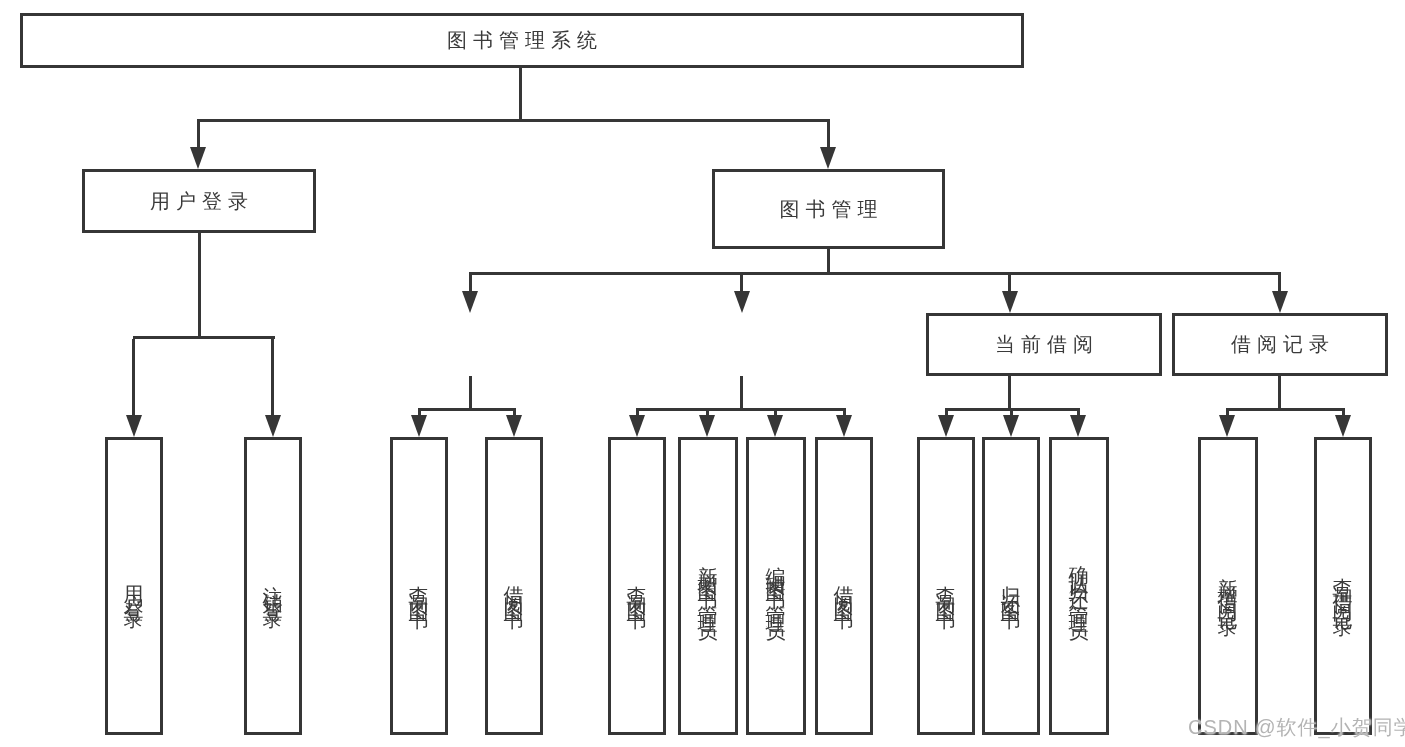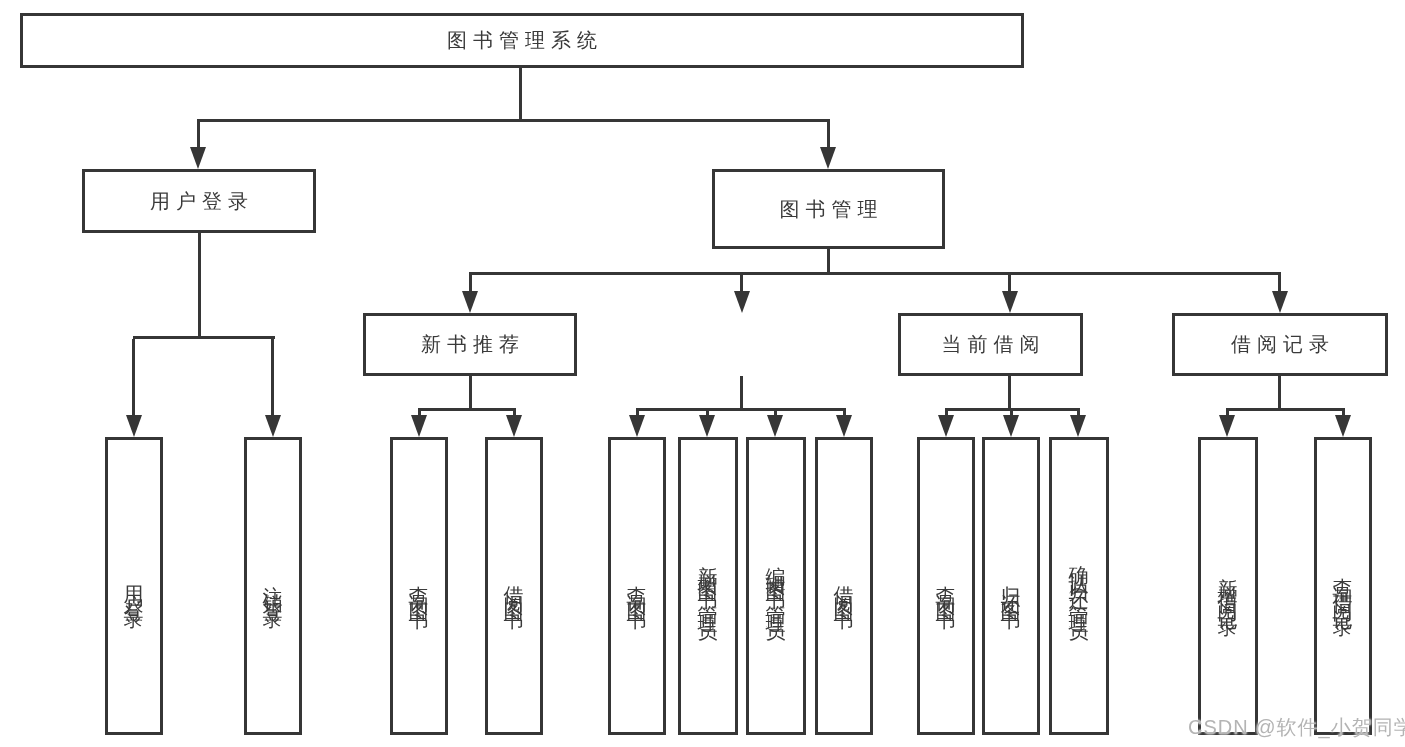--- a/index.html
+++ b/index.html
@@ -69,22 +69,21 @@
   <div class="h" style="left:469px;top:272px;width:812px"></div>
   <div class="v" style="left:469px;top:275px;height:16px"></div>
   <div class="arrow" style="left:462px;top:291px"></div>
   <div class="v" style="left:740px;top:275px;height:16px"></div>
   <div class="arrow" style="left:734px;top:291px"></div>
   <div class="v" style="left:1008px;top:275px;height:16px"></div>
   <div class="arrow" style="left:1002px;top:291px"></div>
   <div class="v" style="left:1278px;top:275px;height:16px"></div>
   <div class="arrow" style="left:1272px;top:291px"></div>
 
-  <div class="node" style="left:363px;top:313px;width:214px;height:63px">新书推荐</div>
-  <div class="node" style="left:898px;top:313px;width:185px;height:63px">当前借阅</div>
+  <div class="node" style="left:926px;top:313px;width:236px;height:63px">当前借阅</div>
   <div class="node" style="left:1172px;top:313px;width:216px;height:63px">借阅记录</div>
 
   <div class="v" style="left:469px;top:376px;height:35px"></div>
   <div class="h" style="left:418px;top:408px;width:98px"></div>
   <div class="v" style="left:418px;top:411px;height:6px"></div>
   <div class="arrow" style="left:411px;top:415px"></div>
   <div class="v" style="left:513px;top:411px;height:6px"></div>
   <div class="arrow" style="left:506px;top:415px"></div>
 
   <div class="v" style="left:740px;top:376px;height:35px"></div>

